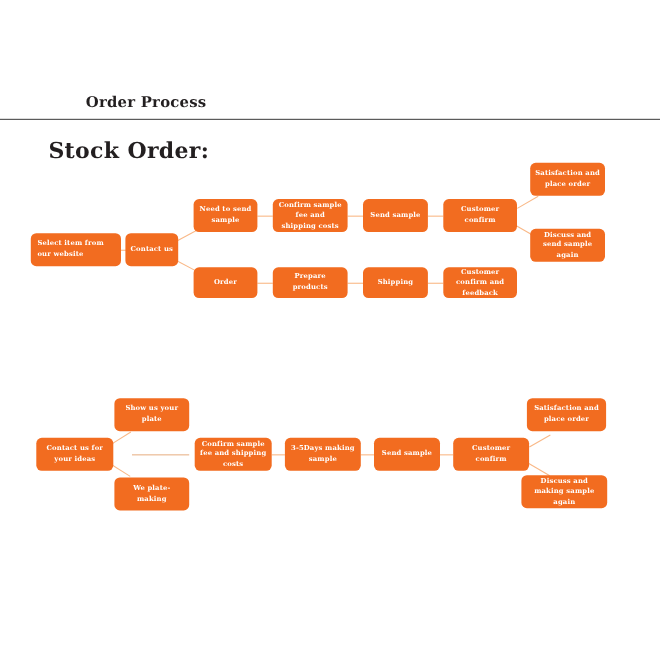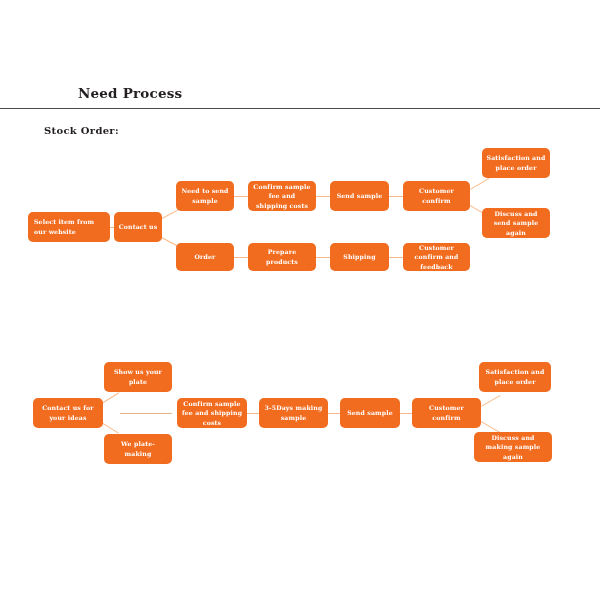--- a/index.html
+++ b/index.html
@@ -42,21 +42,21 @@
     width: 600px;
     height: 1px;
     background: #4a4a4a;
   }
 
   
   .section-heading {
     position: absolute;
     font-family: "DejaVu Serif", "Liberation Serif", serif;
     font-weight: 700;
-    font-size: 10px;
+    font-size: 20px;
     color: #231f20;
     letter-spacing: 0.3px;
     white-space: nowrap;
   }
   .section-heading.stock { left: 44px; top: 125px; }
   .section-heading.custom { left: 44px; top: 311px; }
 
   
   .node {
     position: absolute;
@@ -94,21 +94,21 @@
   .conn.mid-line {
     background: #E9B48B;
     height: 1.2px;
   }
 </style>
 </head>
 <body>
 
 <div class="page">
 
-  <div class="page-title">Need Process</div>
+  <div class="page-title">Order Process</div>
   <div class="title-rule"></div>
 
   <div class="section-heading stock">Stock  Order:</div>
 
   <div class="conn" style="left:110px; top:227px; width:18px;"></div>
   <div class="conn diag" style="left:158px; top:220px; width:24px; transform: rotate(-28deg);"></div>
   <div class="conn diag" style="left:158px; top:235px; width:24px; transform: rotate(28deg);"></div>
   <div class="conn" style="left:234px; top:196px; width:14px;"></div>
   <div class="conn" style="left:316px; top:196px; width:14px;"></div>
   <div class="conn" style="left:389px; top:196px; width:14px;"></div>

